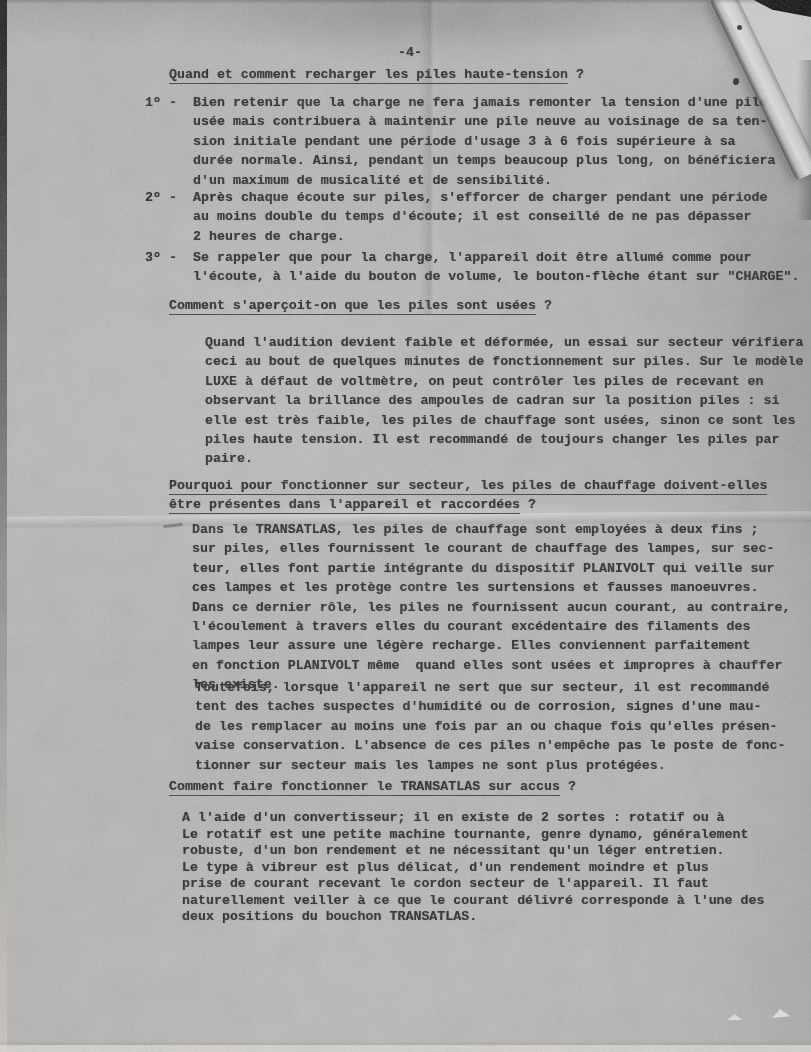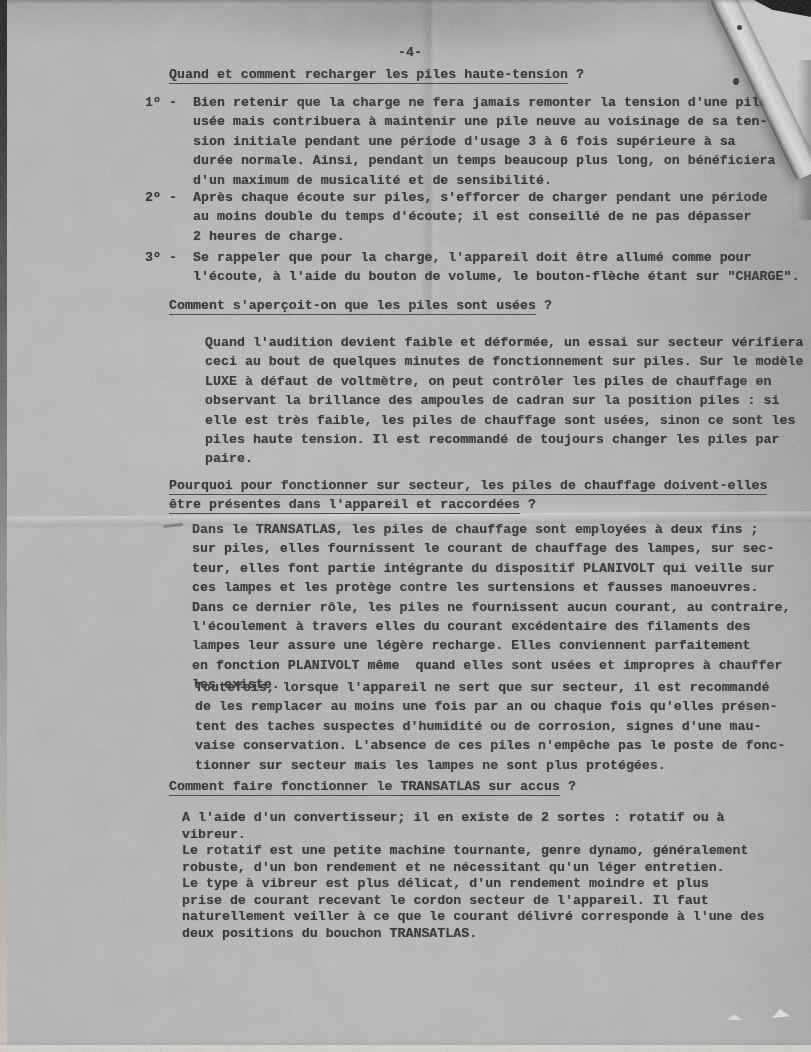--- a/index.html
+++ b/index.html
@@ -104,21 +104,21 @@
         <div class="line">Se rappeler que pour la charge, l'appareil doit être allumé comme pour</div>
         <div class="line">l'écoute, à l'aide du bouton de volume, le bouton-flèche étant sur "CHARGE".</div>
       </div>
   </div>
 
   <div class="h h2p hl"><span class="u">Comment s'aperçoit-on que les piles sont usées</span><span> ?</span></div>
 
   <div class="para p1">
       <div class="line">Quand l'audition devient faible et déformée, un essai sur secteur vérifiera</div>
       <div class="line">ceci au bout de quelques minutes de fonctionnement sur piles. Sur le modèle</div>
-      <div class="line">LUXE à défaut de voltmètre, on peut contrôler les piles de chauffage en</div>
+      <div class="line">LUXE à défaut de voltmètre, on peut contrôler les piles de recevant en</div>
       <div class="line">observant la brillance des ampoules de cadran sur la position piles : si</div>
       <div class="line">elle est très faible, les piles de chauffage sont usées, sinon ce sont les</div>
       <div class="line">piles haute tension. Il est recommandé de toujours changer les piles par</div>
       <div class="line">paire.</div>
     </div>
 
   <div class="h h3p">
     <div class="hl"><span class="u">Pourquoi pour fonctionner sur secteur, les piles de chauffage doivent-elles</span><span></span></div>
     <div class="hl"><span class="u">être présentes dans l'appareil et raccordées</span><span> ?</span></div>
   </div>
@@ -129,31 +129,30 @@
       <div class="line">teur, elles font partie intégrante du dispositif PLANIVOLT qui veille sur</div>
       <div class="line">ces lampes et les protège contre les surtensions et fausses manoeuvres.</div>
       <div class="line">Dans ce dernier rôle, les piles ne fournissent aucun courant, au contraire,</div>
       <div class="line">l'écoulement à travers elles du courant excédentaire des filaments des</div>
       <div class="line">lampes leur assure une légère recharge. Elles conviennent parfaitement</div>
       <div class="line">en fonction PLANIVOLT même  quand elles sont usées et impropres à chauffer</div>
       <div class="line">les existe.</div>
     </div>
   <div class="para p3">
       <div class="line">Toutefois, lorsque l'appareil ne sert que sur secteur, il est recommandé</div>
+      <div class="line">tent des taches suspectes d'humidité ou de corrosion, signes d'une mau-</div>
       <div class="line">de les remplacer au moins une fois par an ou chaque fois qu'elles présen-</div>
-      <div class="line">tent des taches suspectes d'humidité ou de corrosion, signes d'une mau-</div>
       <div class="line">vaise conservation. L'absence de ces piles n'empêche pas le poste de fonc-</div>
       <div class="line">tionner sur secteur mais les lampes ne sont plus protégées.</div>
     </div>
 
   <div class="h h4p hl"><span class="u">Comment faire fonctionner le TRANSATLAS sur accus</span><span> ?</span></div>
 
   <div class="para p4">
       <div class="line">A l'aide d'un convertisseur; il en existe de 2 sortes : rotatif ou à</div>
-      <div class="line">vibreur.</div>
       <div class="line">Le rotatif est une petite machine tournante, genre dynamo, généralement</div>
       <div class="line">robuste, d'un bon rendement et ne nécessitant qu'un léger entretien.</div>
       <div class="line">Le type à vibreur est plus délicat, d'un rendement moindre et plus</div>
       <div class="line">prise de courant recevant le cordon secteur de l'appareil. Il faut</div>
       <div class="line">naturellement veiller à ce que le courant délivré corresponde à l'une des</div>
       <div class="line">deux positions du bouchon TRANSATLAS.</div>
     </div>
 
   <div class="artifact fold-light"></div>
   <div class="artifact fold-shade"></div>

